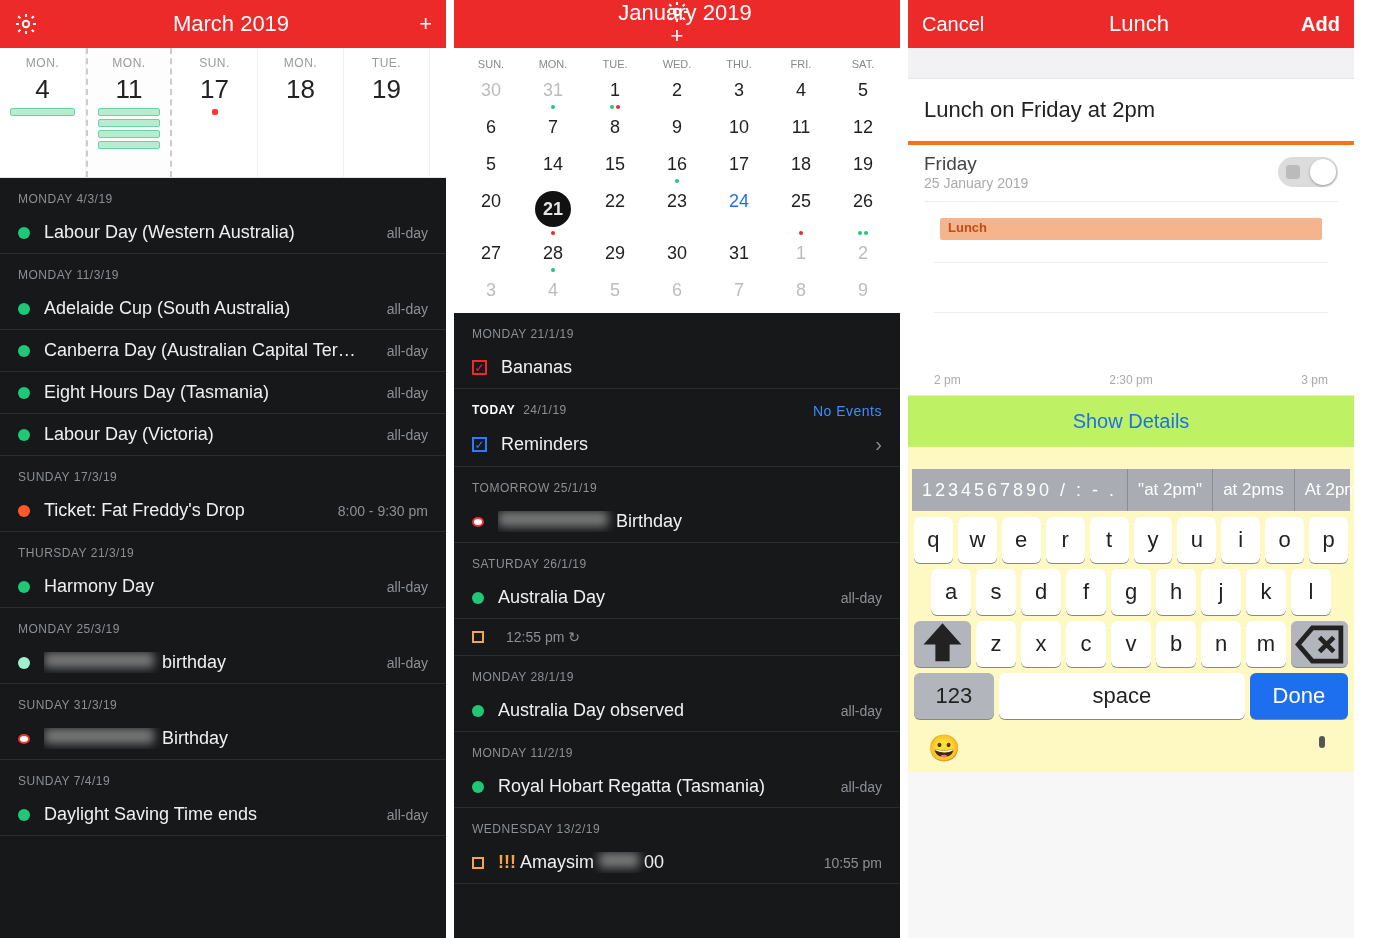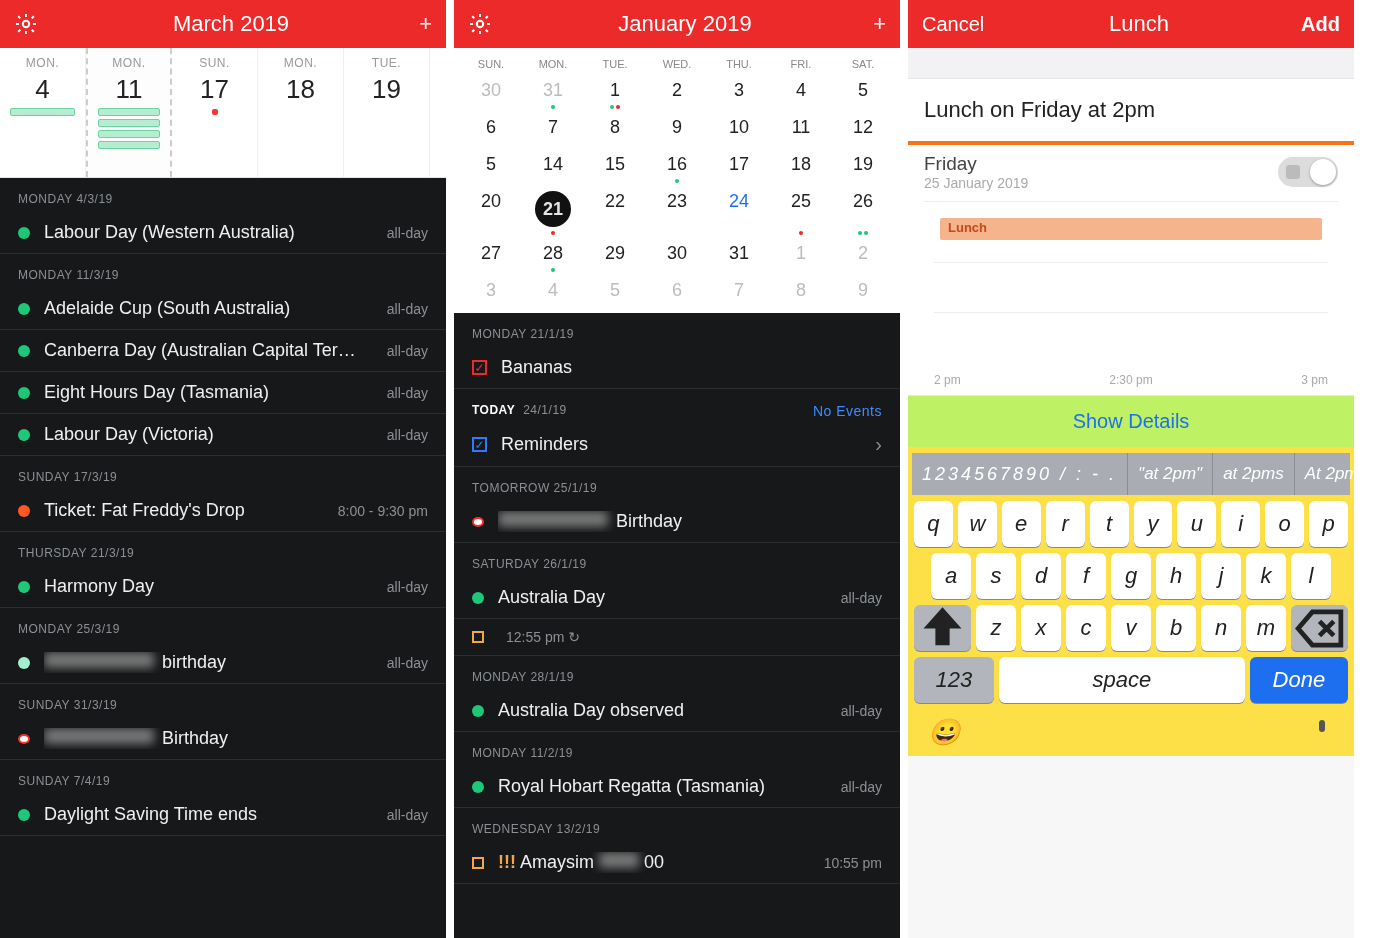--- a/index.html
+++ b/index.html
@@ -61,21 +61,21 @@
   .toggle { width:60px; height:30px; background:#dcdcdc; border-radius:16px; position:relative; display:inline-flex; align-items:center;}
   .toggle .knob { width:26px; height:26px; border-radius:50%; background:#fff; position:absolute; right:2px; box-shadow:0 1px 3px rgba(0,0,0,.3);}
   .toggle .ico { position:absolute; left:8px; background:#bbb; width:14px; height:14px; border-radius:3px;}
   .timeline { margin-top:10px; height:190px; position:relative; border-top:1px solid #eee;}
   .tline { position:absolute; left:10px; right:10px; border-top:1px solid #eee;}
   .tlabels { display:flex; justify-content:space-between; position:absolute; left:10px; right:10px; bottom:4px; font-size:12px; color:#aaa;}
   .eventblk { position:absolute; left:16px; right:16px; top:16px; height:22px; background:#f5b48c; color:#c44b17; font-size:13px; font-weight:600; padding:2px 8px; border-radius:2px;}
   .showdet { text-align:center; padding:14px 0; color:#1e6ff0; font-size:20px; background:#bef264; border-top:1px solid #e6e6e6;}
 
   
-  .kbwrap { background:#fde047; padding:6px 4px 8px;font-style:italic; }
+  .kbwrap { background:#fef9c3; padding:22px 4px 8px; }
   .sugbar { background:#a9adb3; display:flex; font-size:17px; color:#fff; height:42px; align-items:stretch;}
   .sug { flex:1; display:flex; align-items:center; justify-content:center; border-right:1px solid #8a8d92; padding:0 10px; white-space:nowrap;}
   .sug:first-child { flex:0 0 110px; font-size:18px; letter-spacing:3px; font-family:monospace;}
   .sug:last-child { border-right:none;}
   .krow { display:flex; gap:5px; margin:6px 2px; justify-content:center;}
   .key { background:#fff; color:#222; border-radius:6px; height:46px; display:flex; align-items:center; justify-content:center; font-size:22px; box-shadow:0 1px 0 #888; cursor:pointer; flex:1; max-width:40px;}
   .krow .key.wide { max-width:none;}
   .key.gray { background:#b2b6bc; color:#222;}
   .key.blue { background:#1e6ff0; color:#fff;}
   .key.space { flex:4; max-width:none; background:#fff;}
@@ -181,21 +181,21 @@
         <div class="dayhdr"><span class="lbl">SUNDAY 7/4/19</span></div>
         <div class="evrow">
           <span class="dot" style="background:#1ec877"></span>
           <span class="title">Daylight Saving Time ends</span>
           <span class="time">all-day</span>
         </div>
       </div>
 </div>
 
 <div class="screen">
-  <div class="hdr" style="position:relative;">
+  <div class="hdr" style="position:relative;flex-direction:column;">
     <span class="btn gear">
       <svg viewBox="0 0 24 24">
             <circle cx="12" cy="12" r="3.2"></circle>
             <path d="M12 2v3M12 19v3M4.2 4.2l2.1 2.1M17.7 17.7l2.1 2.1M2 12h3M19 12h3M4.2 19.8l2.1-2.1M17.7 6.3l2.1-2.1"></path>
           </svg>
     </span>
     <span class="mid">January 2019</span>
     <span class="btn plus">+</span>
   </div>
 

